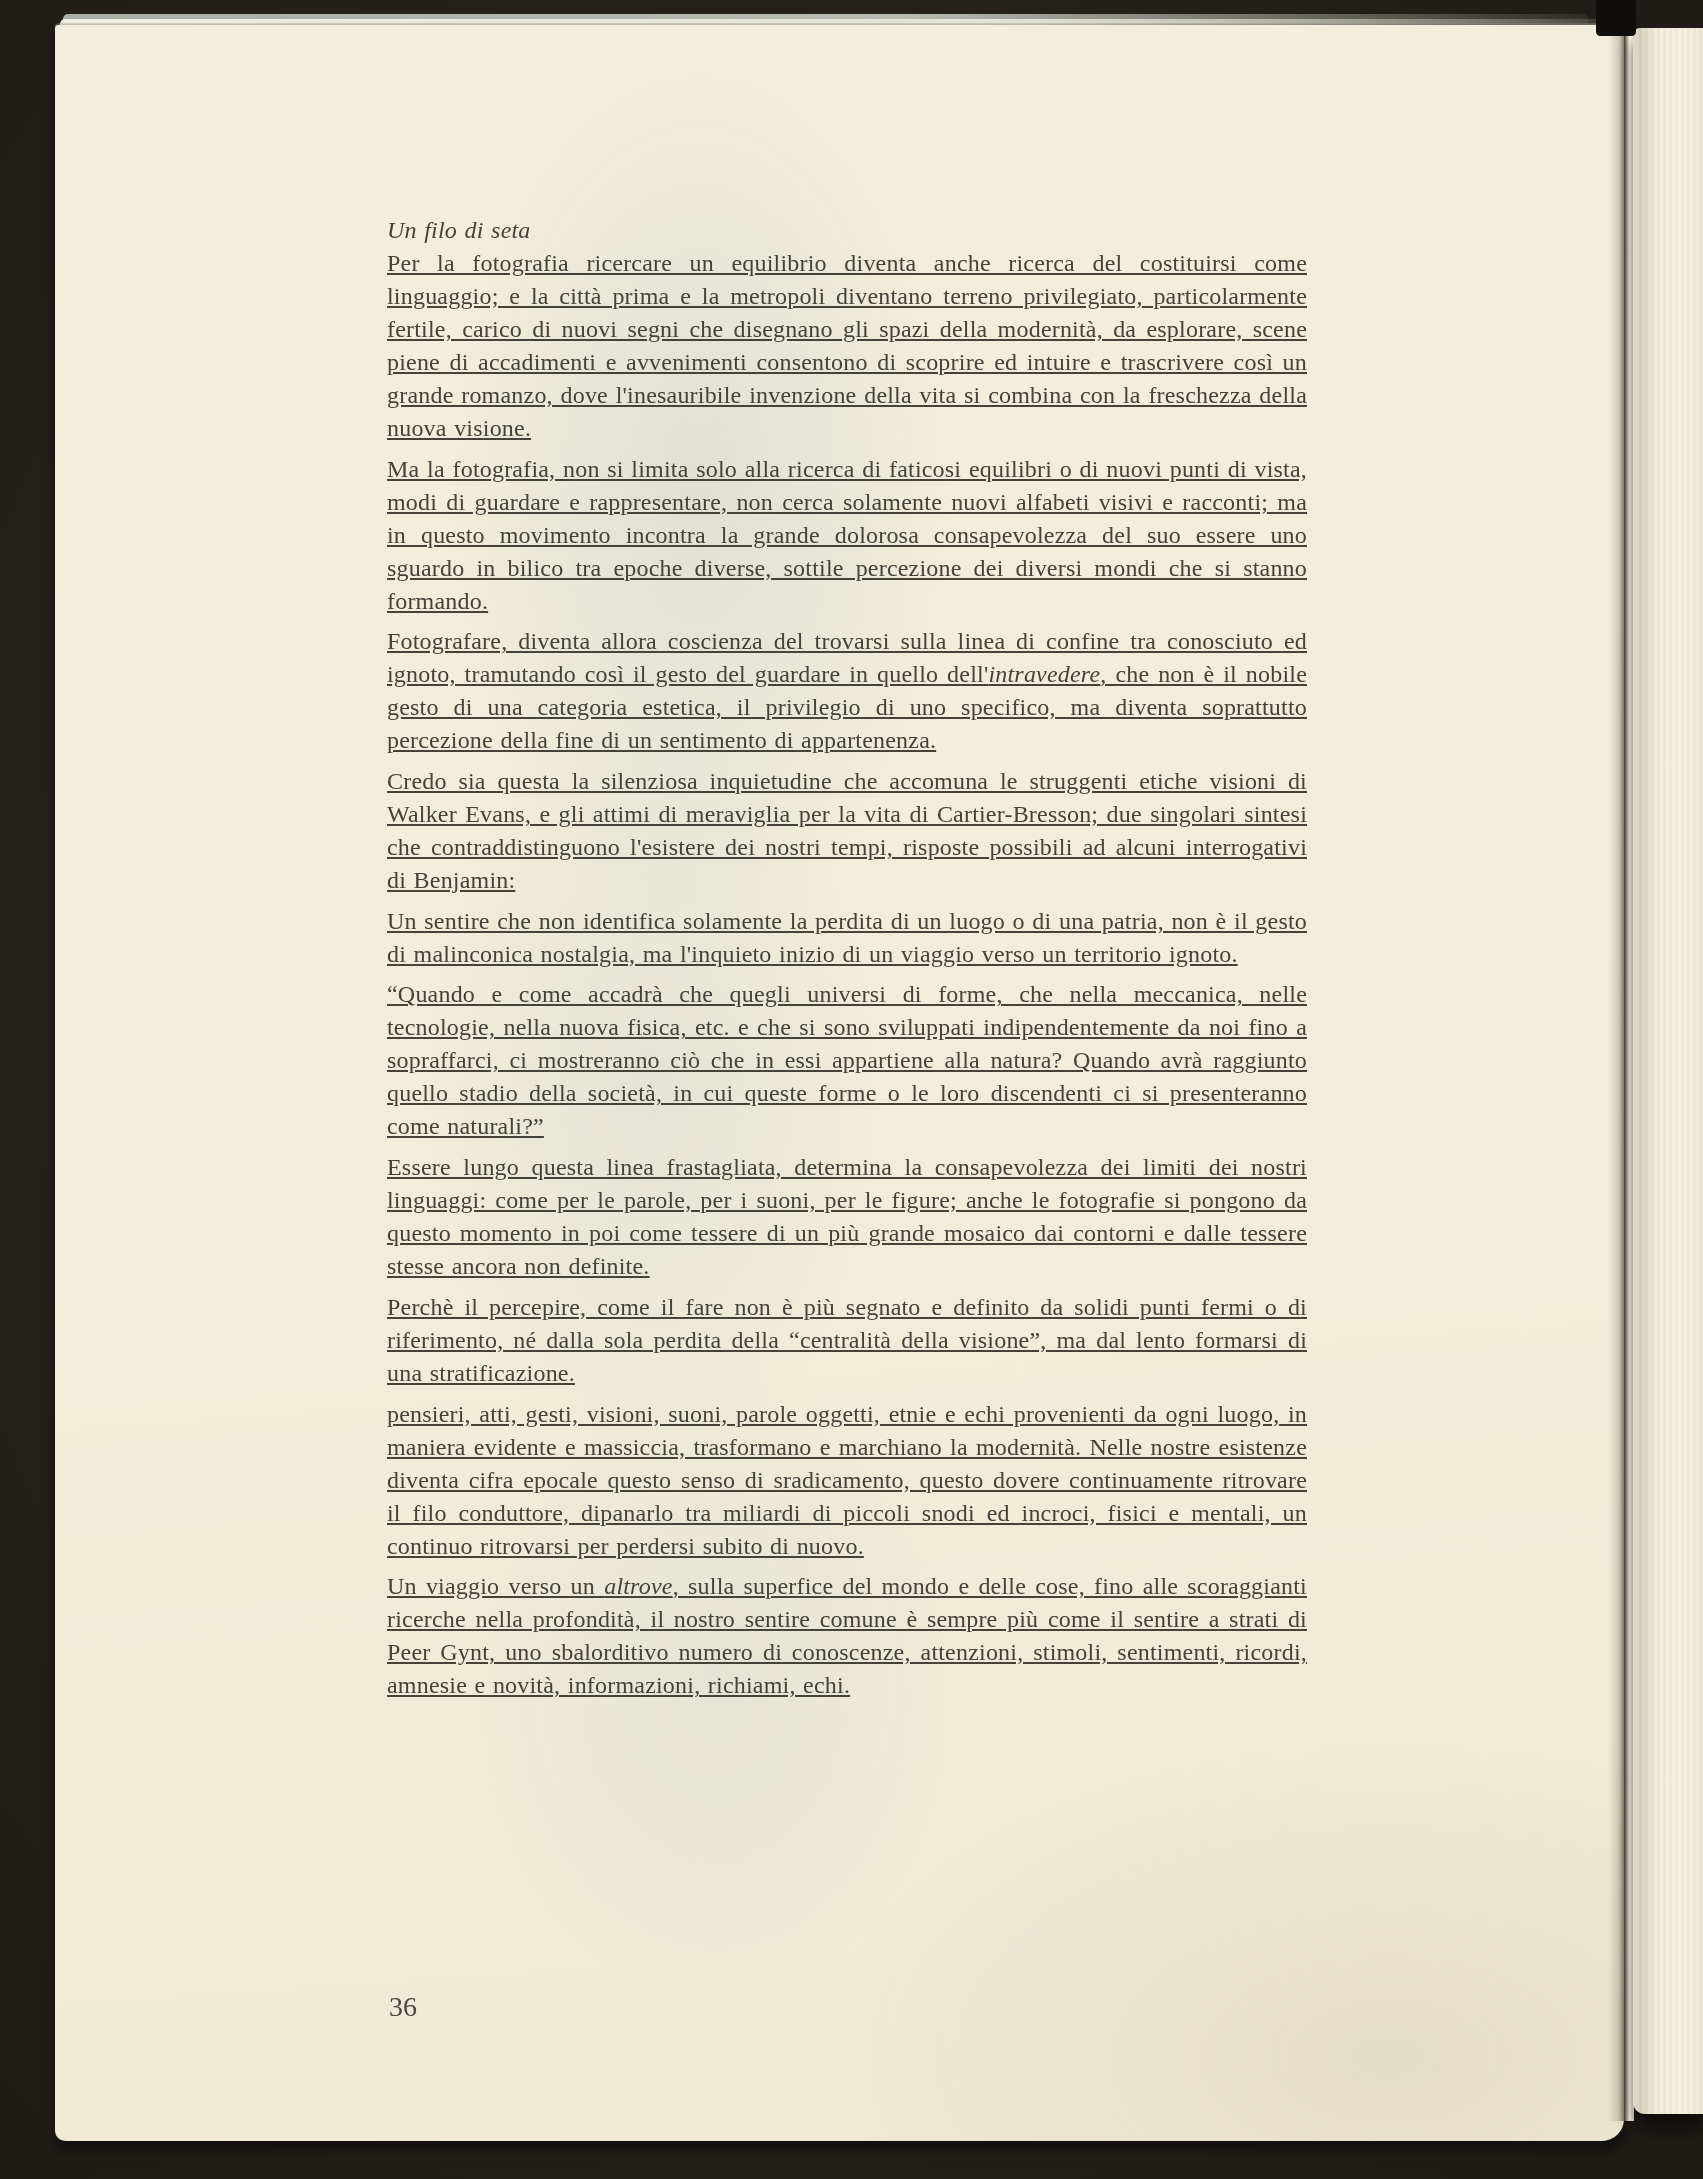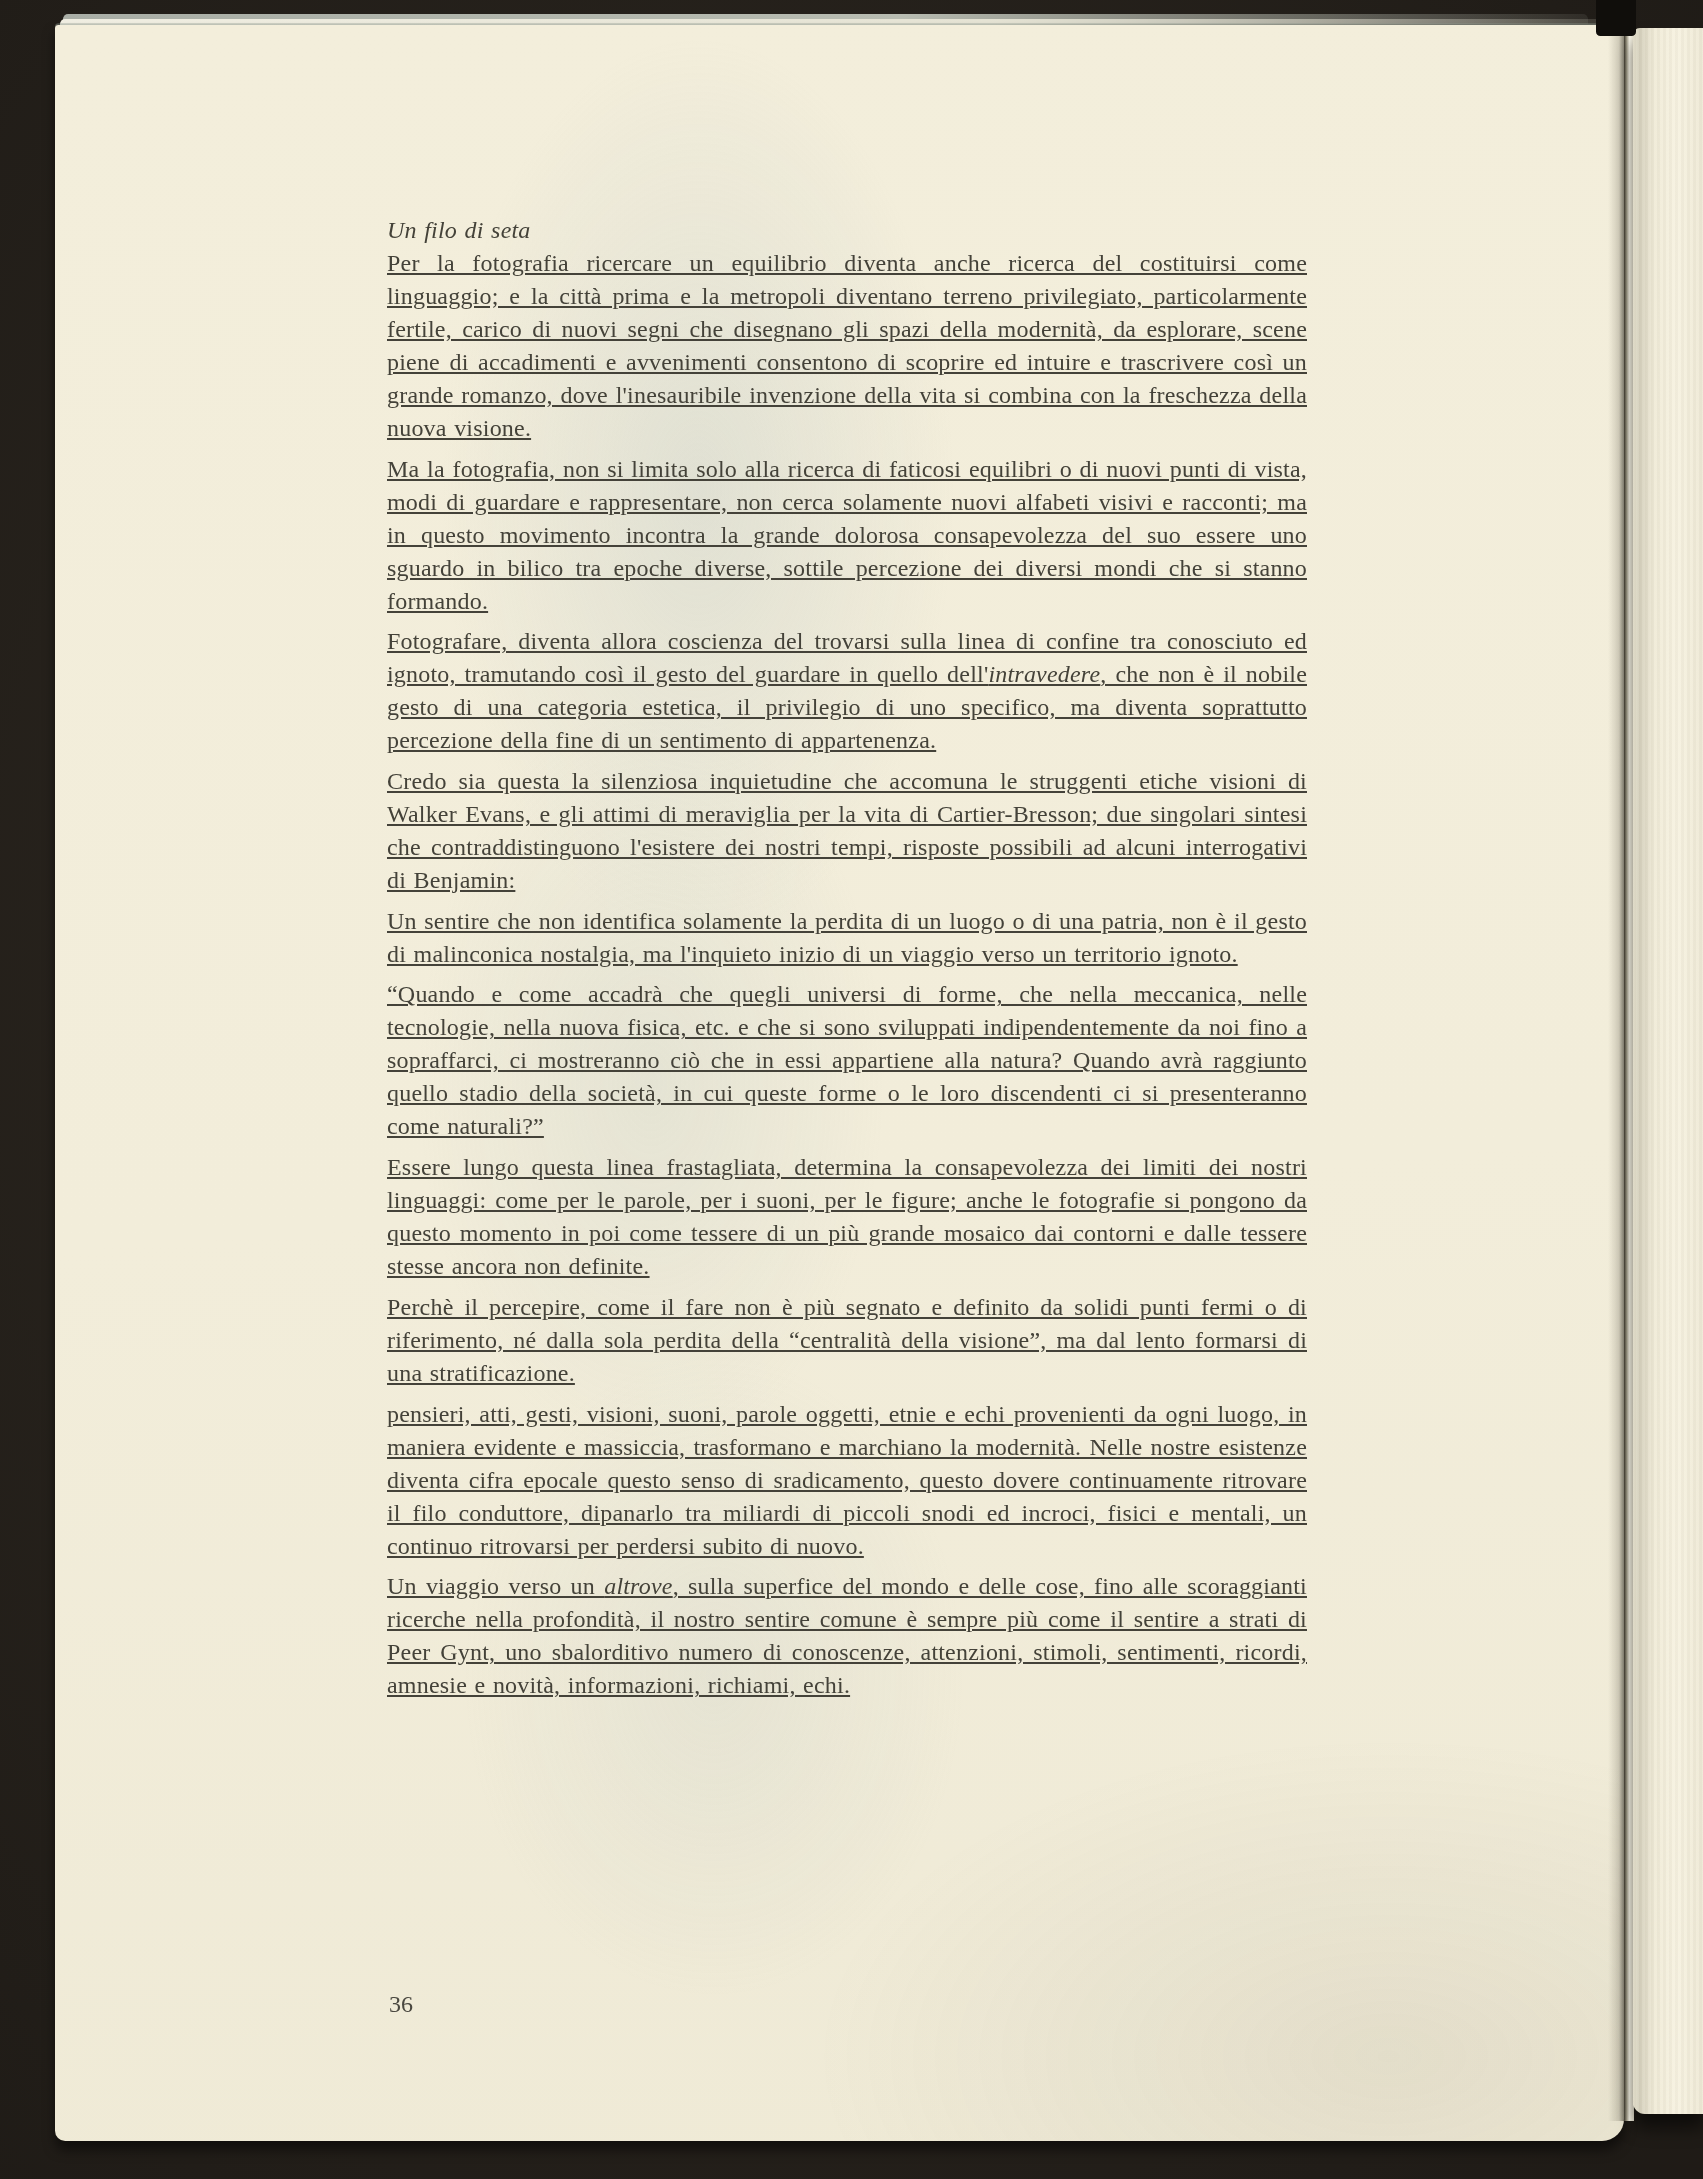--- a/index.html
+++ b/index.html
@@ -60,21 +60,21 @@
   .chapter-title {
     margin: 0;
     font-style: italic;
     text-align: left;
   }
   .body-par { margin: 0 0 7.7px 0; text-decoration: underline; }
   .body-par:last-child { margin-bottom: 12px; }
   .it { font-style: italic; }
   .page-num {
     position: absolute; left: 334px; top: 1966px;
-    color: #4a4840; font-size: 24px;
+    color: #4a4840; font-size: 28px;
   }
   
   .fold {
     position: absolute; left: 1608px; top: 25.6px; width: 25.6px; height: 2095px;
     background: linear-gradient(to right,
       rgba(90,85,70,0) 0%,
       rgba(90,85,70,0.22) 42%,
       rgba(62,58,46,0.55) 60%,
       #8d8874 70%,
       #fdfaec 82%,

